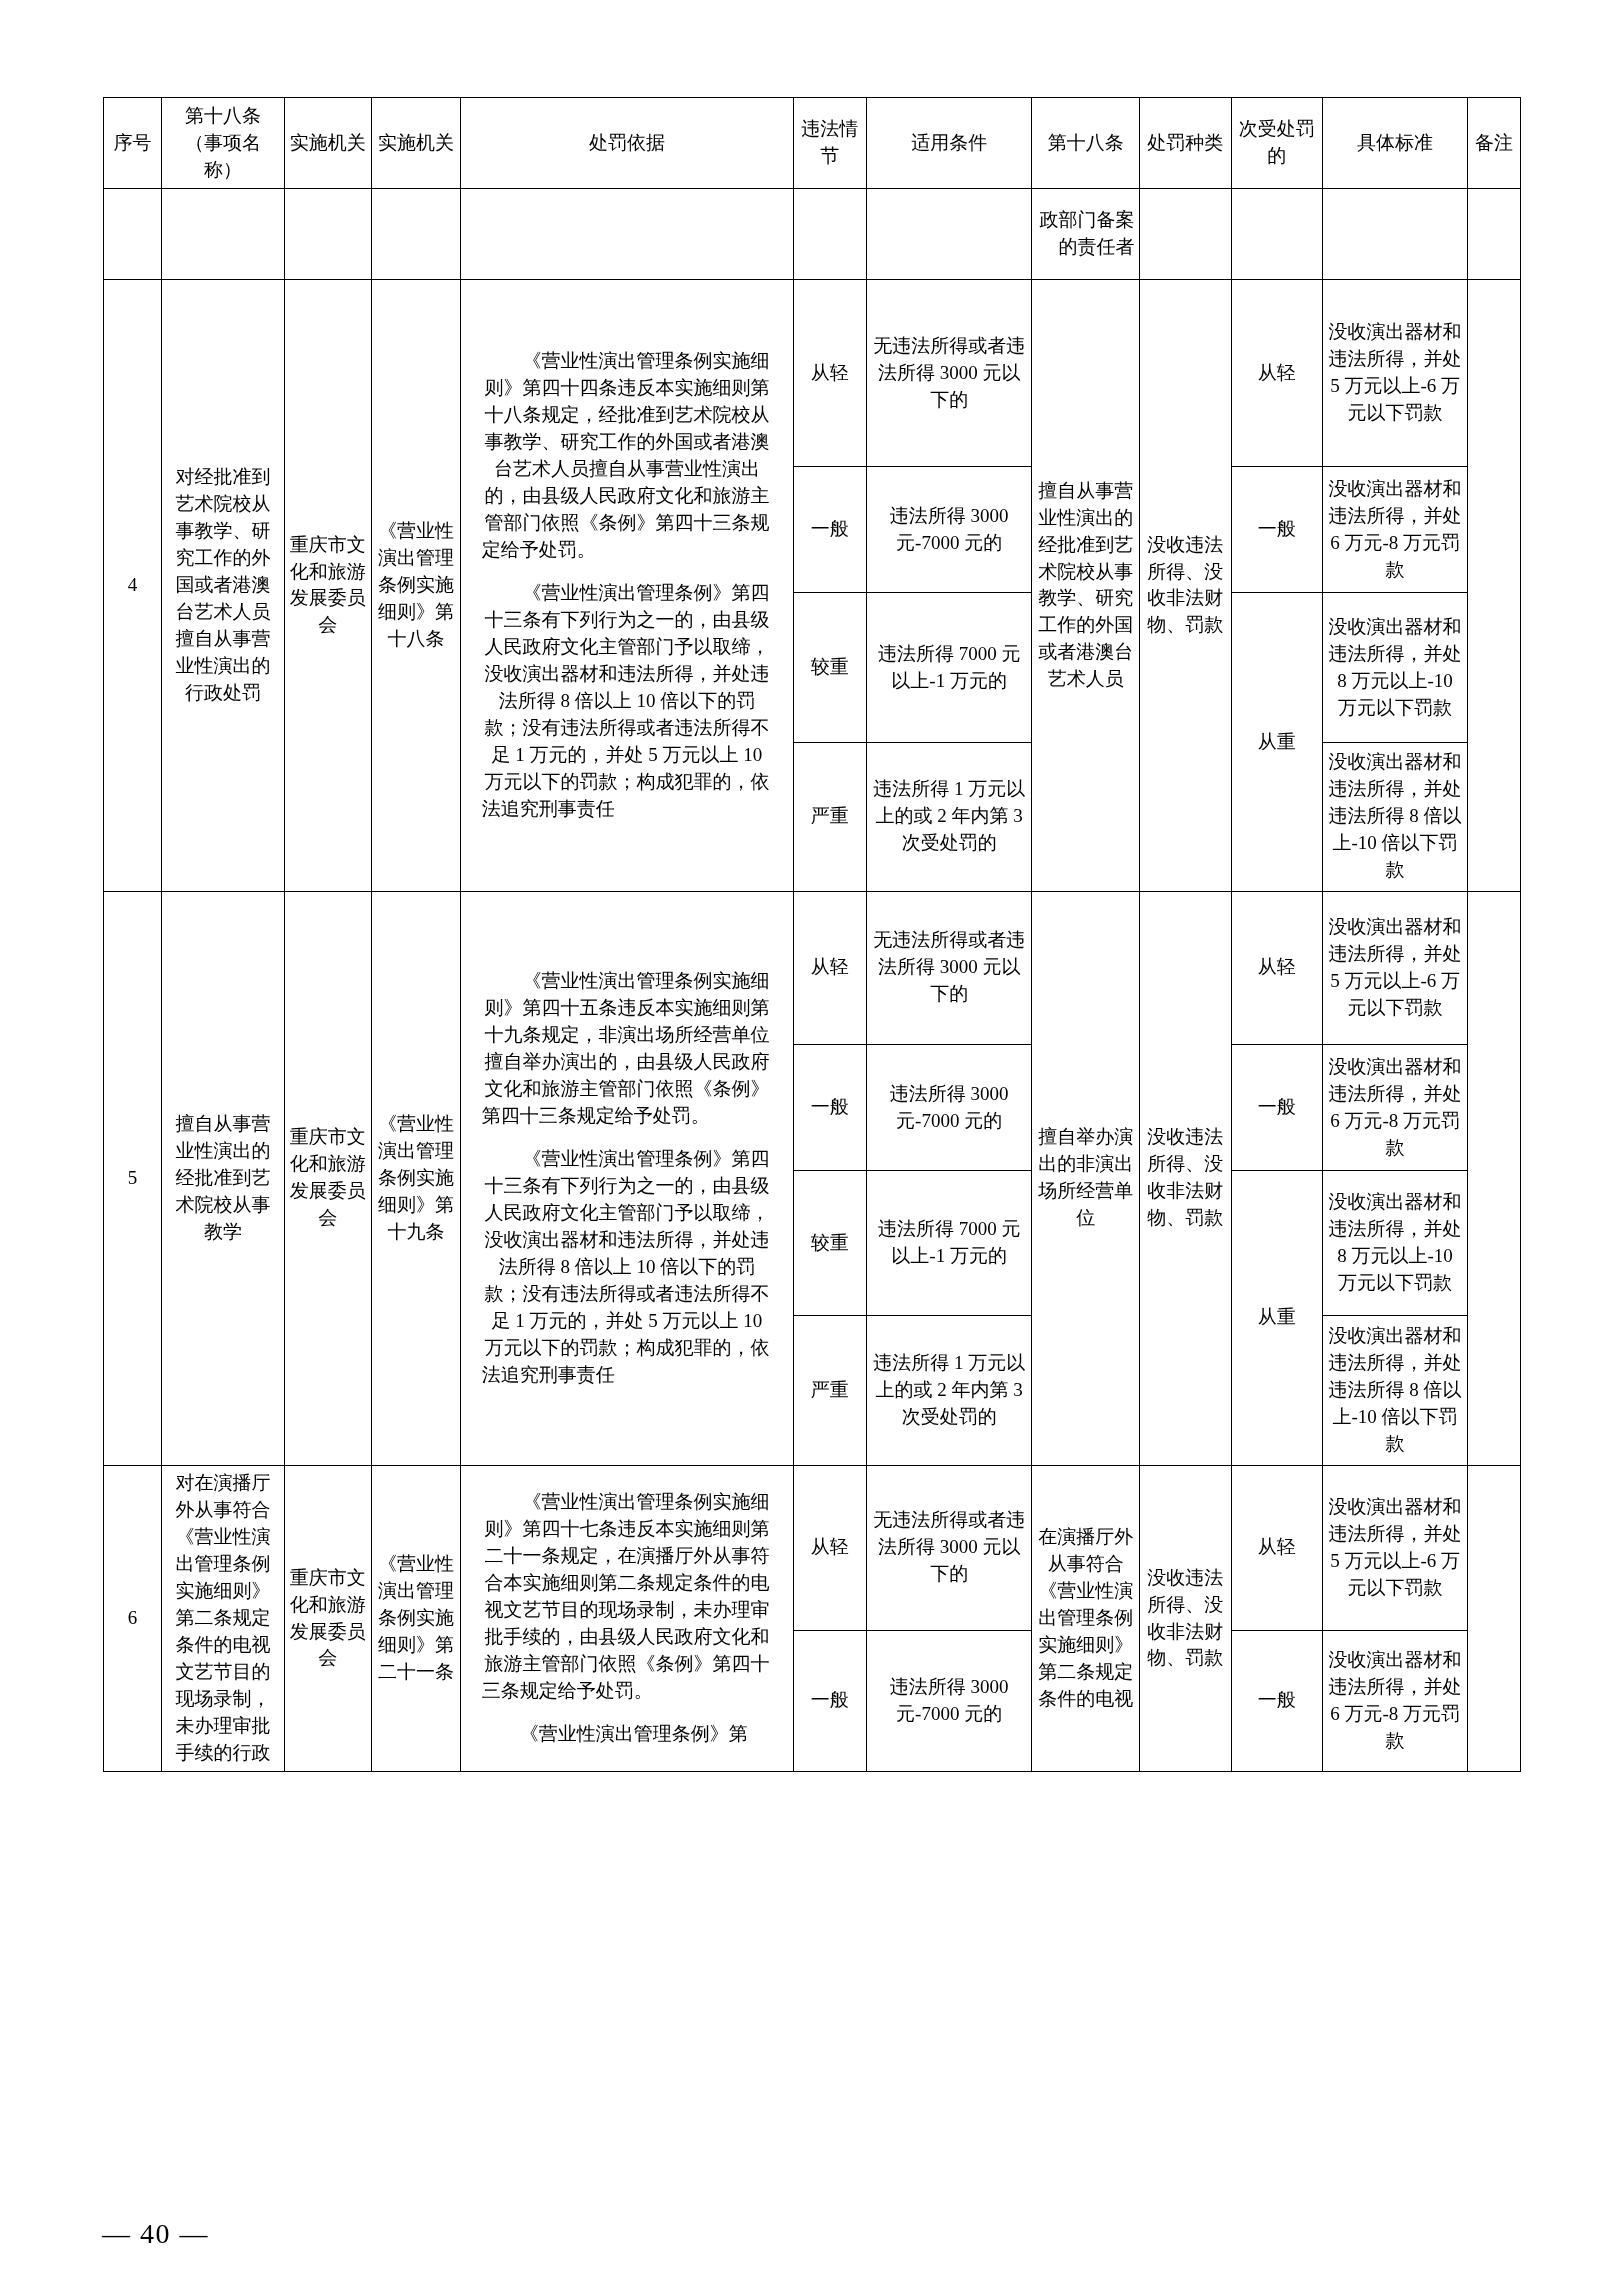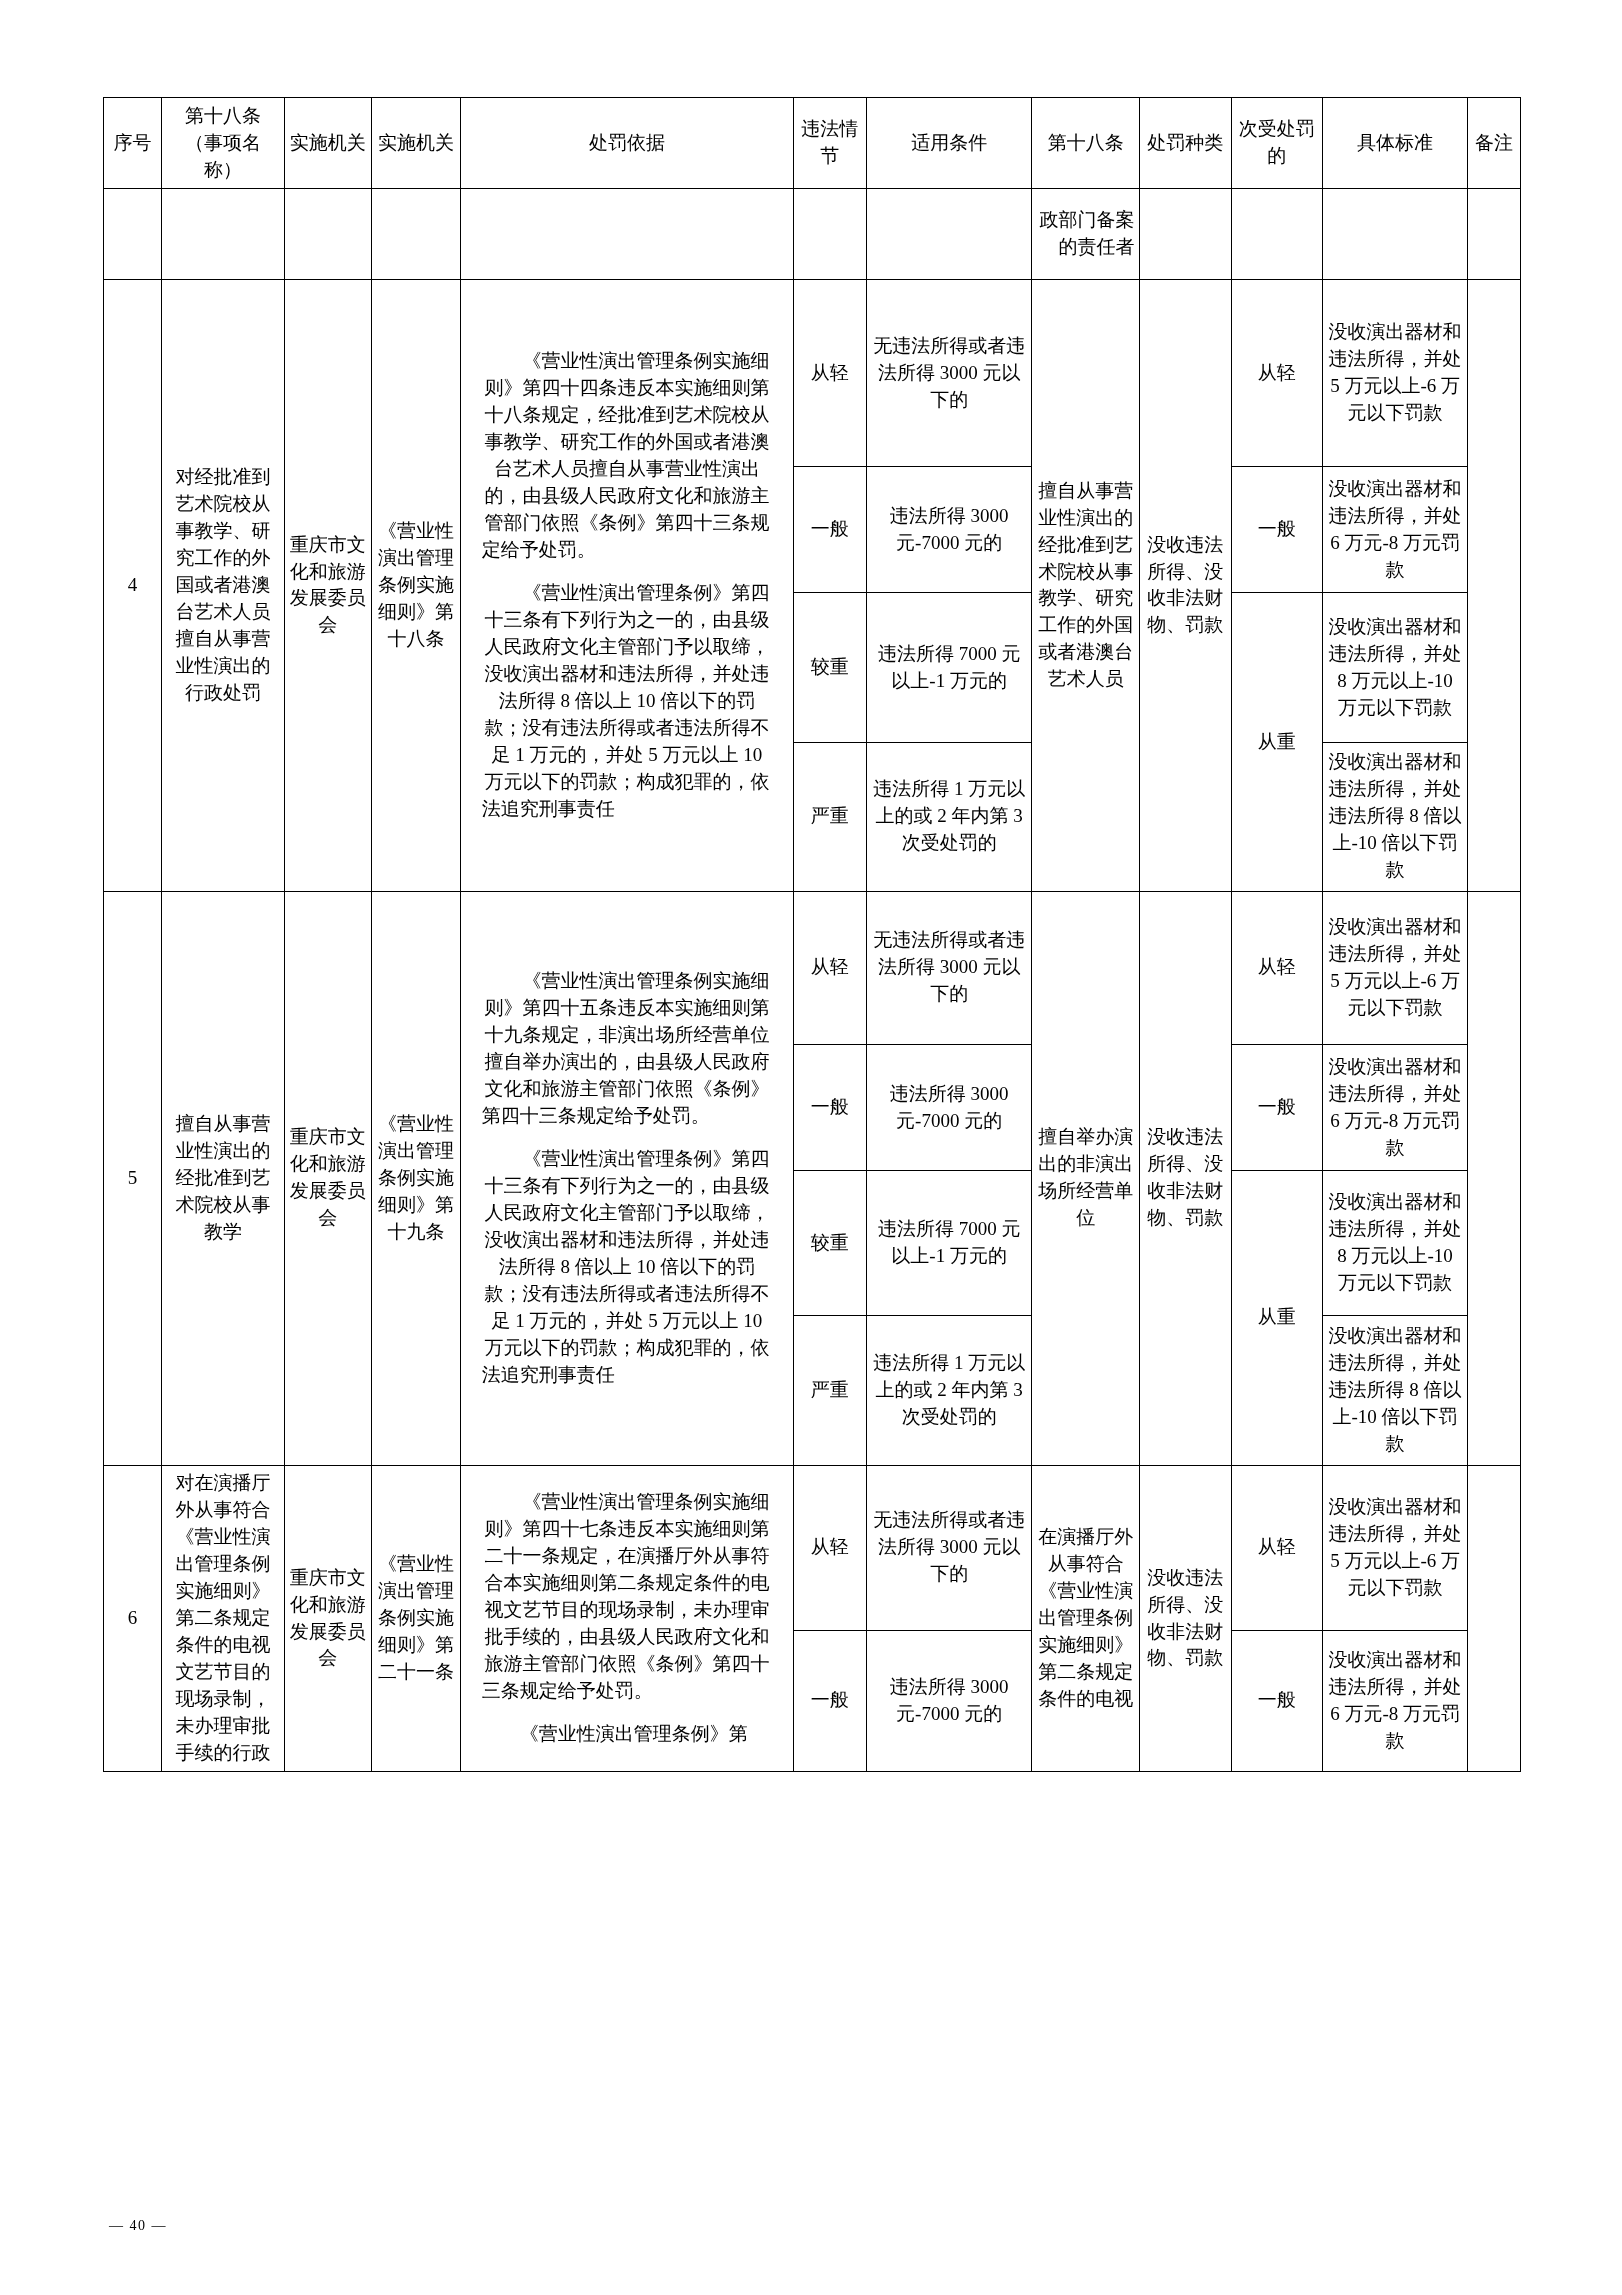--- a/index.html
+++ b/index.html
@@ -49,23 +49,23 @@
     text-justify: inter-ideograph;
     vertical-align: top;
     padding: 7.7px 7.7px;
   }
   .cell-just p {
     margin: 16px;
     text-indent: 2em;
   }
   .pagenum {
     position: absolute;
-    left: 109px;
+    left: 102px;
     top: 2218px;
-    font-size: 14px;
+    font-size: 28px;
     letter-spacing: 1.5px;
   }
   .nowrap-min { word-break: break-all; }
   .c-seq { width: 54px; }
   .c-act { width: 114px; }
   .c-org { width: 81px; }
   .c-law { width: 83px; }
   .c-basis { width: 309px; }
   .c-sev { width: 68px; }
   .c-cond { width: 154px; }

